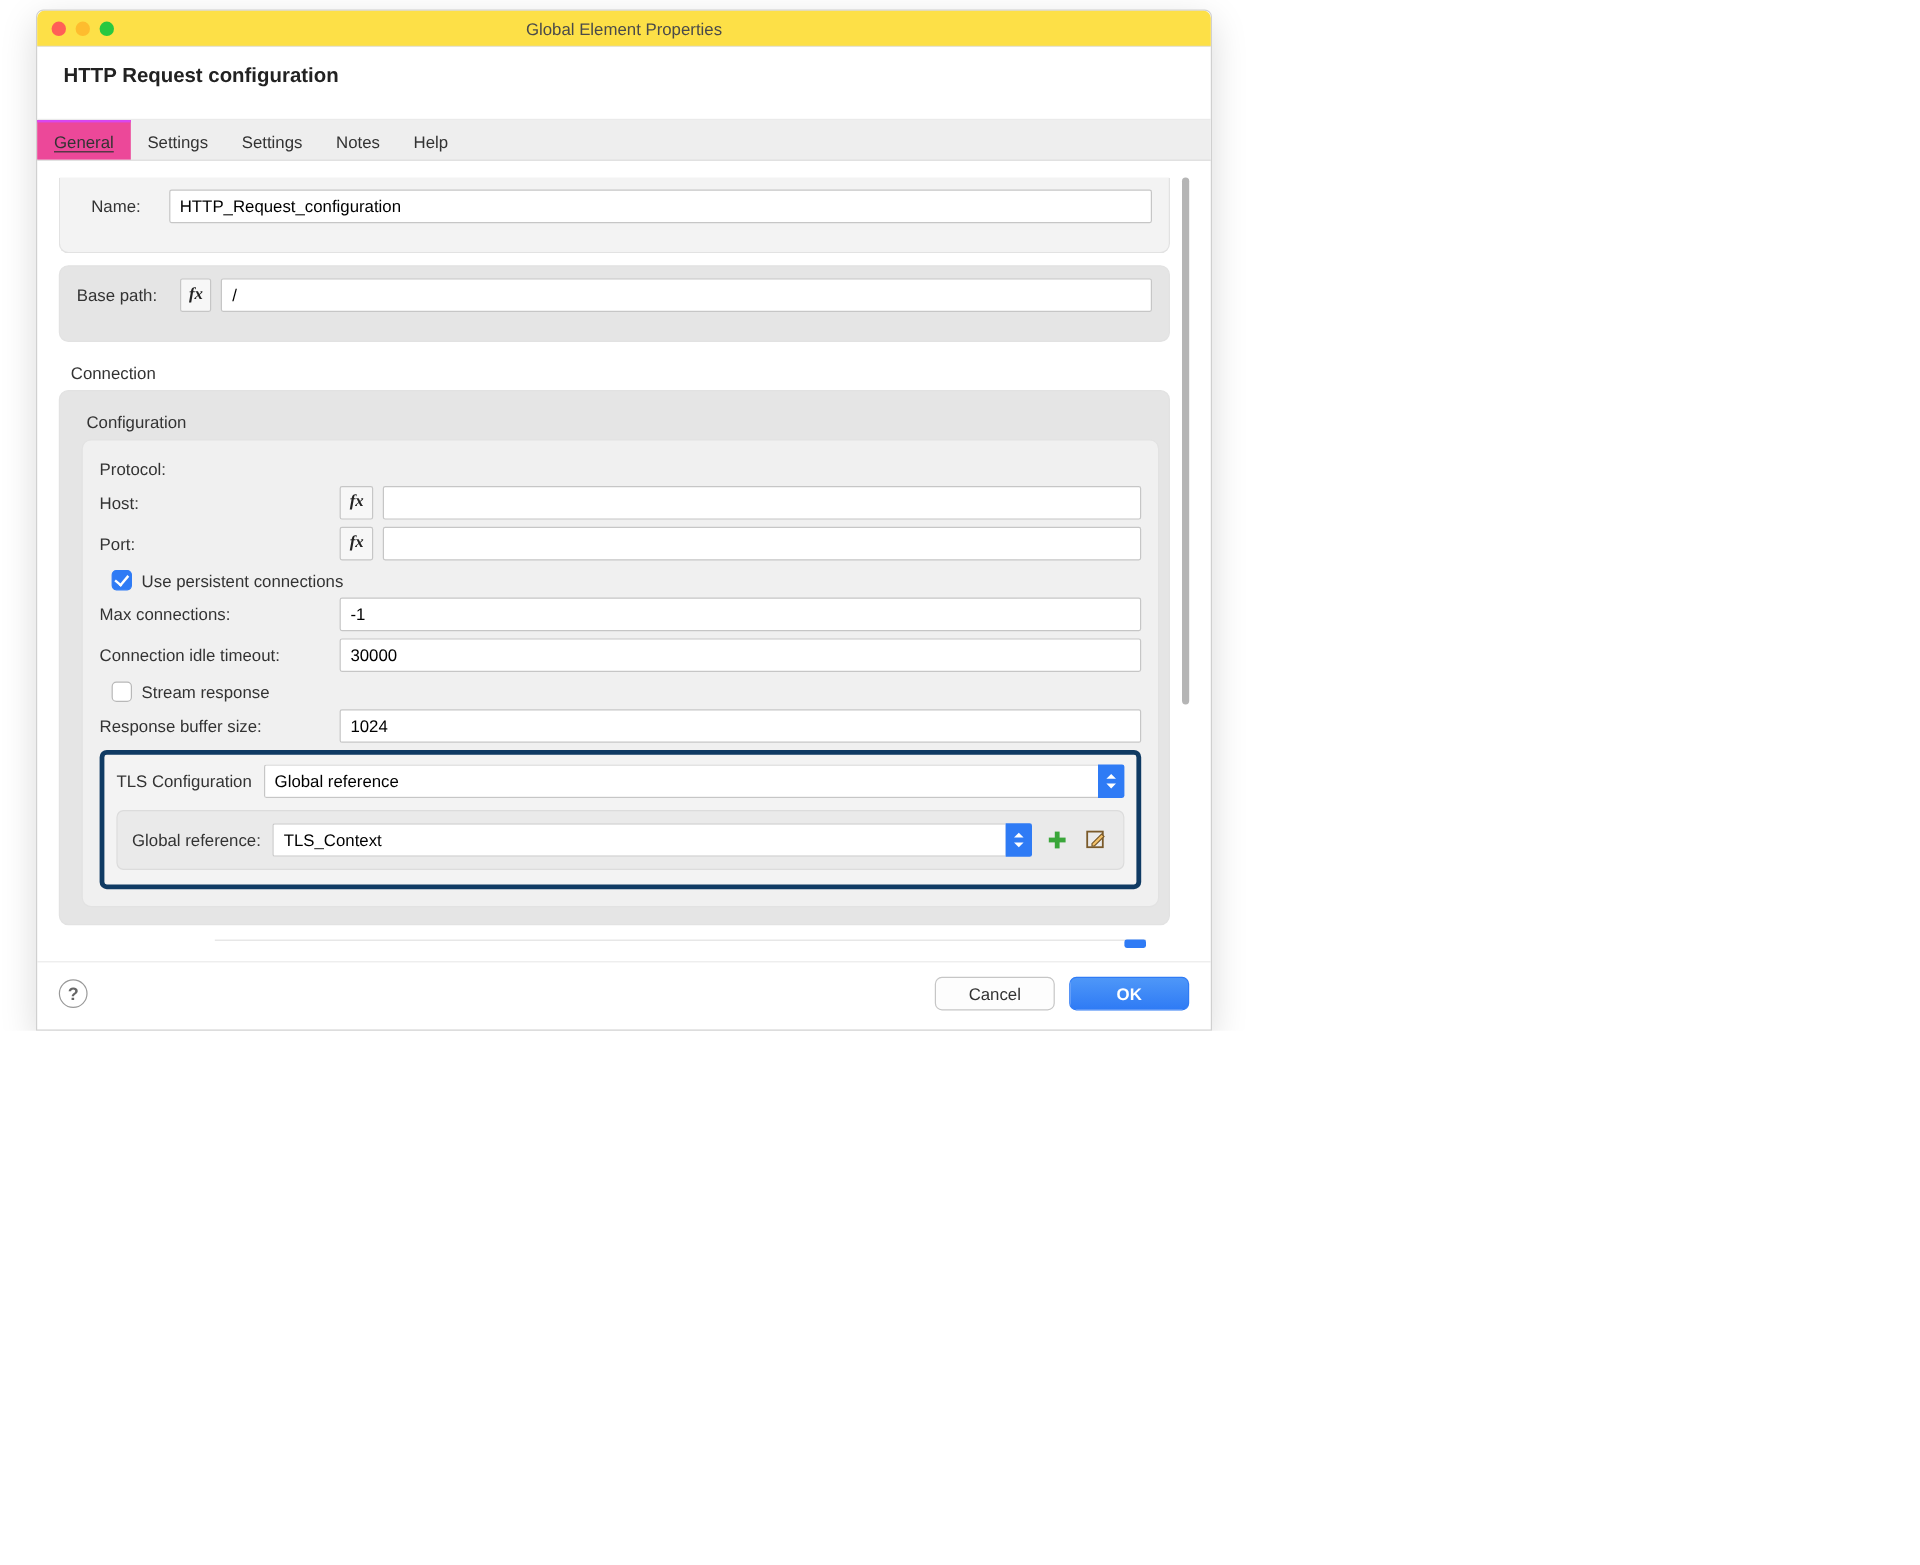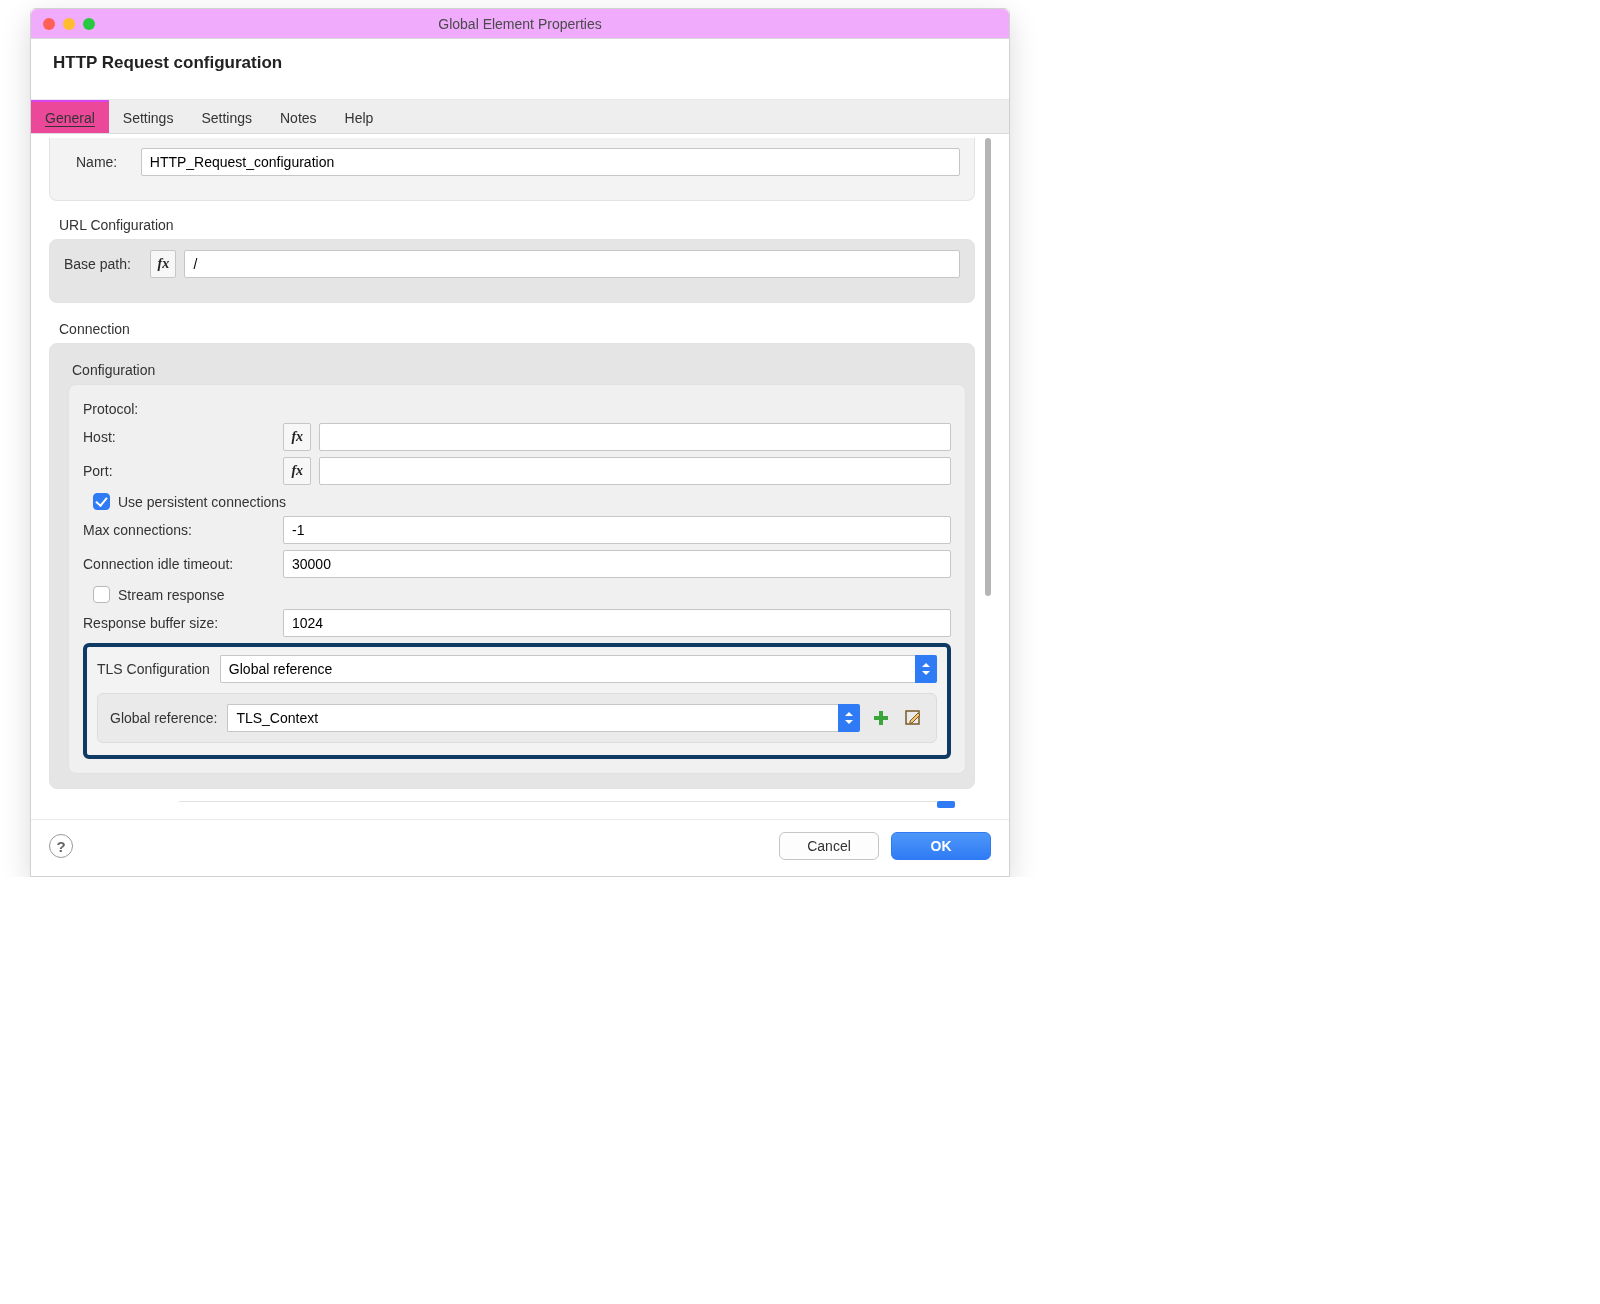--- a/index.html
+++ b/index.html
@@ -9,21 +9,21 @@
     border: 1px solid #d0d0d0;
     border-radius: 6px 6px 0 0;
     box-shadow: 0 10px 30px rgba(0,0,0,0.15);
     background: #fff;
     margin: 8px 0 0 30px;
     display: flex;
     flex-direction: column;
   }
   .titlebar {
     height: 30px;
-    background: #f0abfc;
+    background: #fde047;
     border-bottom: 1px solid #d8d8d8;
     display: flex;
     align-items: center;
     position: relative;
     border-radius: 6px 6px 0 0;
   }
   .traffic-lights { display: flex; gap: 8px; margin-left: 12px; }
   .tl { width: 12px; height: 12px; border-radius: 50%; }
   .tl.red { background: #ff5f57; }
   .tl.yellow { background: #febc2e; }
@@ -53,21 +53,21 @@
     border-top: 2px solid transparent;
   }
   .tabs .tab.active {
     background: #ec4899;
     border-top: 2px solid #d946ef;
     text-decoration: underline;
     text-underline-offset: 3px;
   }
 
   .body {
-    padding: 4px 18px 8px 18px;
+    padding: 14px 18px 8px 18px;
     position: relative;
   }
   .scroll-wrap { display: flex; }
   .content { flex: 1; }
   .scrollbar-track {
     width: 6px;
     background: transparent;
     margin-left: 10px;
     position: relative;
   }
@@ -242,21 +242,20 @@
     <div class="scroll-wrap">
       <div class="content">
 
         <div class="name-block">
           <div class="row">
             <span class="lab" style="width:70px">Name:</span>
             <input type="text" class="plain" value="HTTP_Request_configuration" style="">
           </div>
         </div>
 
-        <div class="section-title">URL Configuration</div>
         <div class="rounded-block">
           <div class="row">
             <span class="lab" style="width:100px">Base path:</span>
             <span class="fx-btn">fx</span>
             <input type="text" class="plain" value="/" style="">
           </div>
         </div>
 
         <div class="section-title">Connection</div>
         <div class="rounded-block" style="padding:12px 8px 14px 18px">

